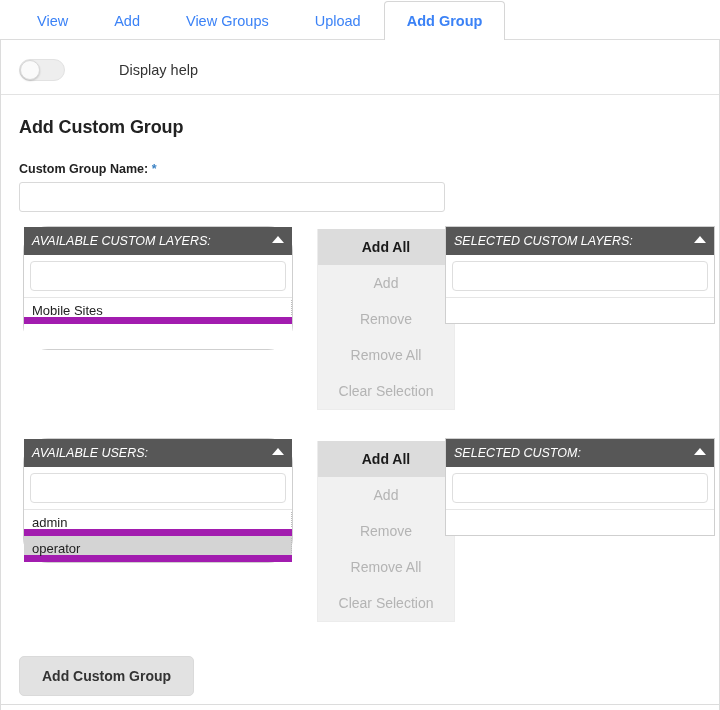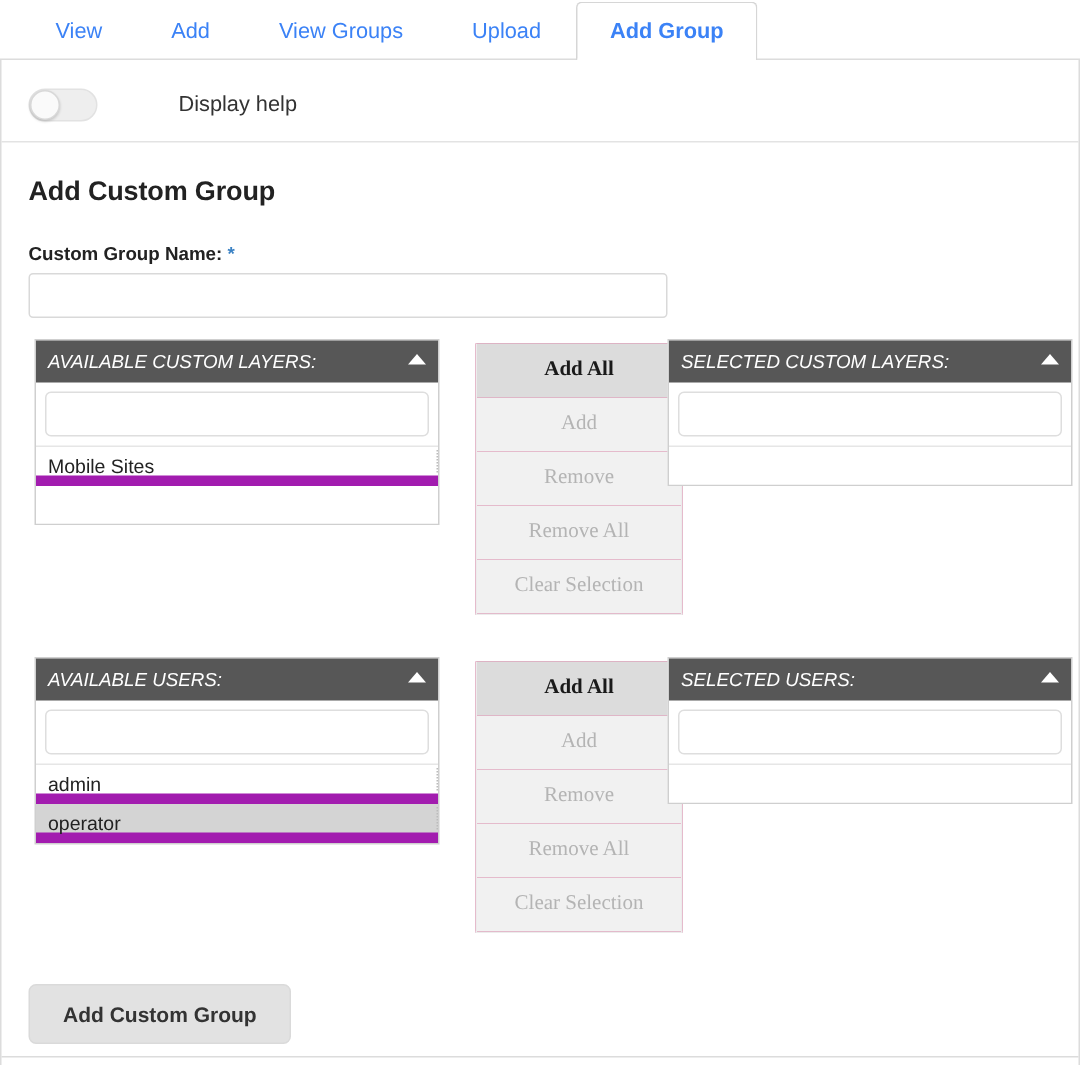--- a/index.html
+++ b/index.html
@@ -147,21 +147,21 @@
   }
   .picklist.users { margin-top: 14px; }
 
   .panel {
     position: absolute;
     top: 0;
     width: 270px;
     border: 1px solid #cfcfcf;
     background: #fff;
   }
-  .panel.left  { left: 4px; }
+  .panel.left  { left: 4px; border-radius: 25px; }
   .panel.right { left: 426px; }
 
   .panel-head {
     height: 28px;
     background: #575757;
     color: #ffffff;
     font-style: italic;
     font-size: 12.5px;
     display: flex;
     align-items: center;
@@ -214,24 +214,23 @@
     width: 1px;
     border-right: 1px dotted #bbb;
   }
 
   
   .btncol {
     position: absolute;
     left: 298px;
     top: 3px;
     width: 138px;
-    background: #be185d;
+    background: #22c55e;
     border: 1px solid #ececec;
     border-top: none;
-    font-family: Liberation Serif, serif;
   }
   .pickbtn {
     height: 36px;
     line-height: 36px;
     text-align: center;
     font-size: 14px;
     color: #b4b4b4;
     background: #f1f1f1;
     cursor: default;
     user-select: none;
@@ -340,21 +339,21 @@
     <div class="btncol">
       <div class="pickbtn enabled">Add All</div>
       <div class="pickbtn">Add</div>
       <div class="pickbtn">Remove</div>
       <div class="pickbtn">Remove All</div>
       <div class="pickbtn">Clear Selection</div>
     </div>
 
     <div class="panel right">
       <div class="panel-head">
-        <span>SELECTED USERS:</span>
+        <span>SELECTED CUSTOM:</span>
         <span class="caret-up"></span>
       </div>
       <div class="panel-body">
         <input class="filter-input" type="text" value="" style="">
       </div>
       <div class="listbox"></div>
     </div>
   </div>
 
   <div class="submit-row">

